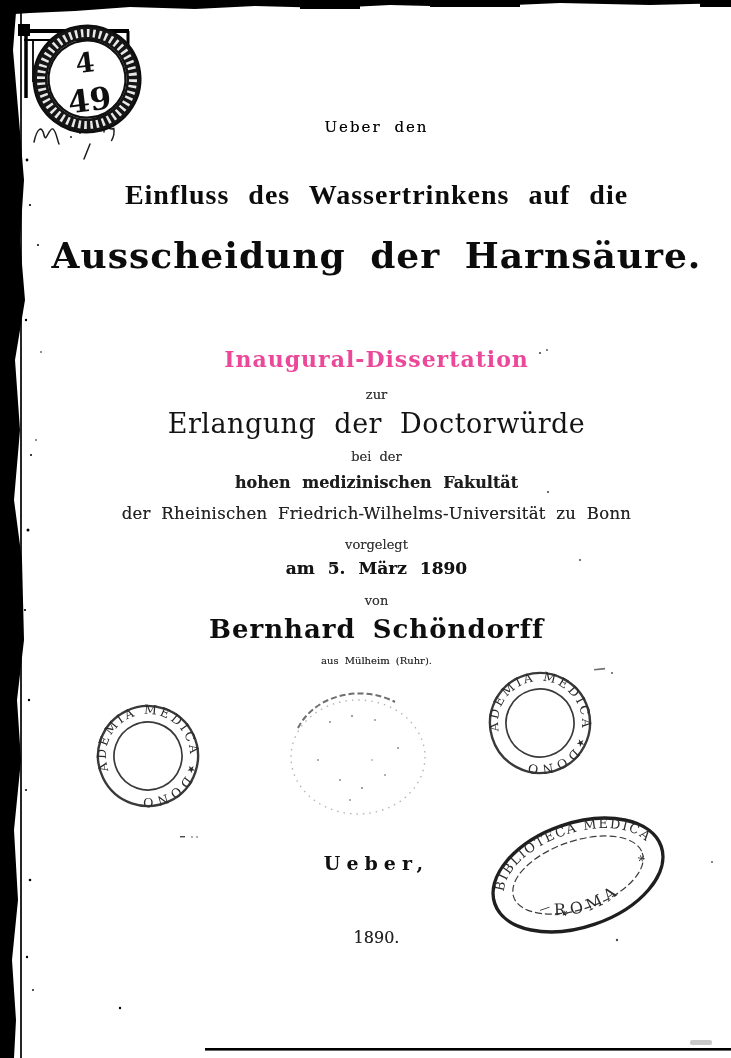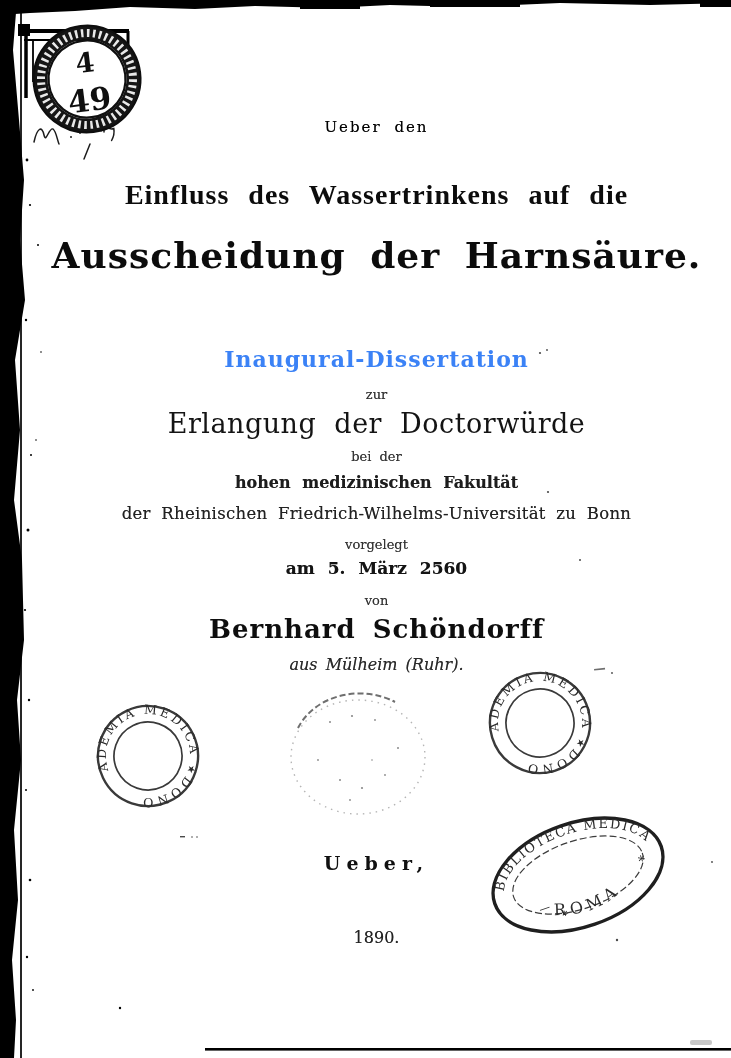--- a/index.html
+++ b/index.html
@@ -8,31 +8,31 @@
     overflow:hidden; font-family:"DejaVu Serif", serif; color:#161616;
     margin:0 auto;
   }
   .abs{position:absolute;}
   .ctr{left:26px; right:4px; text-align:center;}
   .txt{white-space:nowrap;}
 
   .ueber{top:118px; font-size:15px; letter-spacing:2px; word-spacing:6px; color:#000000;}
   .title1{top:179px; font-size:28px; font-weight:bold; letter-spacing:1px; word-spacing:11px; color:#0c0c0c;font-family:Liberation Serif, serif;}
   .title2{top:221px; font-size:36px; font-weight:bold; letter-spacing:1px; word-spacing:11px; color:#0c0c0c;margin-top:13px;}
-  .inaug{top:346px; font-size:22px; font-weight:bold; letter-spacing:1px; color:#3b82f6;}
+  .inaug{top:346px; font-size:22px; font-weight:bold; letter-spacing:1px; color:#ec4899;}
   .zur{top:387px; font-size:13px; color:#333;}
   .erlang{top:408px; font-size:27px; word-spacing:9px; letter-spacing:0.5px; color:#141414;}
   .beider{top:449px; font-size:13px; word-spacing:4px; color:#333;}
   .fakultaet{top:473px; font-size:16px; font-weight:bold; word-spacing:6px; color:#1d1d1d;}
   .univ{top:504px; font-size:16.5px; word-spacing:5px; letter-spacing:0.3px; color:#222;}
   .vorgelegt{top:537px; font-size:13px; color:#333;}
   .datum{top:558px; font-size:17px; font-weight:bold; word-spacing:7px; color:#141414;}
   .von{top:593px; font-size:13px; color:#333;}
   .author{top:614px; font-size:26px; font-weight:bold; letter-spacing:1px; word-spacing:7px; color:#0e0e0e;}
-  .origin{top:655px; font-size:16px; word-spacing:3px; color:#2a2a2a;font-style:italic;}
+  .origin{top:655px; font-size:10px; word-spacing:3px; color:#2a2a2a;}
   .bonn{top:852px; font-size:19px; font-weight:bold; letter-spacing:6px; color:#101010;}
   .printer{top:881px; font-size:15.5px; word-spacing:5px; color:#222;}
   .year{top:928px; font-size:16px; color:#222;}
 
   .stamp{pointer-events:none;}
   .stamp text{font-family:"DejaVu Serif", serif;}
   .star-glyph{font-family:"DejaVu Sans", sans-serif;}
 
   .degraded{text-shadow:0 0 0.5px rgba(20,20,20,0.55);}
 </style>
@@ -193,21 +193,21 @@
   <div class="abs ctr title1 txt">Einfluss des Wassertrinkens auf die</div>
   <div class="abs ctr title2 txt">Ausscheidung der Harnsäure.</div>
 
   <div class="abs ctr inaug txt">Inaugural-Dissertation</div>
   <div class="abs ctr zur txt degraded">zur</div>
   <div class="abs ctr erlang txt">Erlangung der Doctorwürde</div>
   <div class="abs ctr beider txt degraded">bei der</div>
   <div class="abs ctr fakultaet txt degraded">hohen medizinischen Fakultät</div>
   <div class="abs ctr univ txt degraded">der Rheinischen Friedrich-Wilhelms-Universität zu Bonn</div>
   <div class="abs ctr vorgelegt txt degraded">vorgelegt</div>
-  <div class="abs ctr datum txt degraded">am 5. März 2560</div>
+  <div class="abs ctr datum txt degraded">am 5. März 1890</div>
   <div class="abs ctr von txt degraded">von</div>
   <div class="abs ctr author txt">Bernhard Schöndorff</div>
   <div class="abs ctr origin txt degraded">aus Mülheim (Ruhr).</div>
 
   <div class="abs ctr bonn txt">Ueber,</div>
   <div class="abs ctr year txt degraded">1890.</div>
 
 </div>
 
 </body></html>

